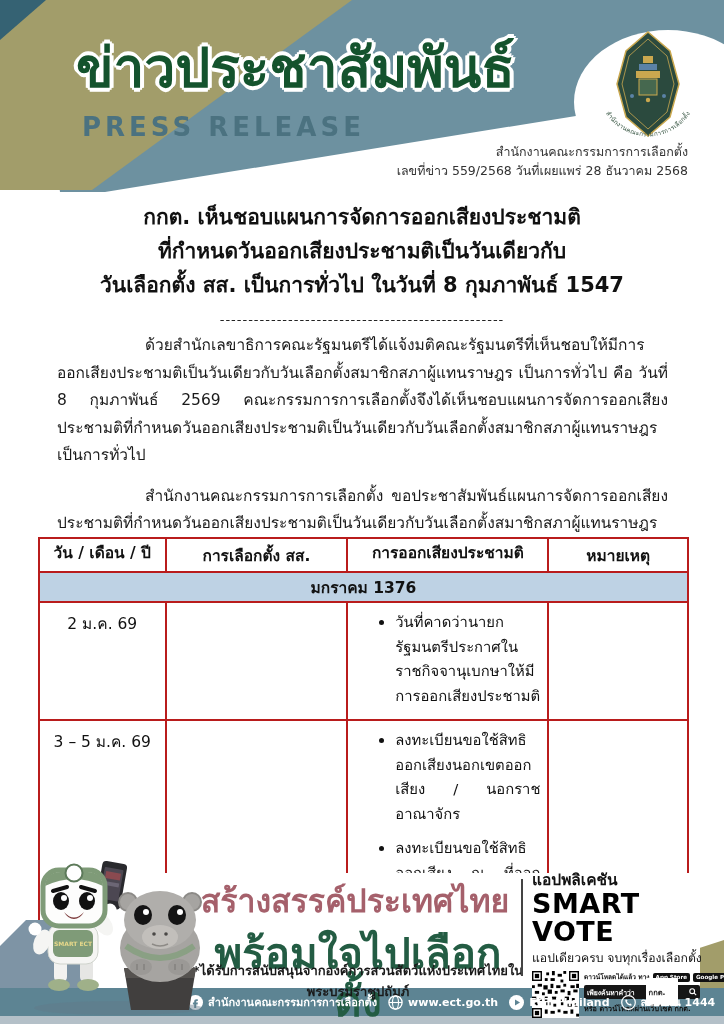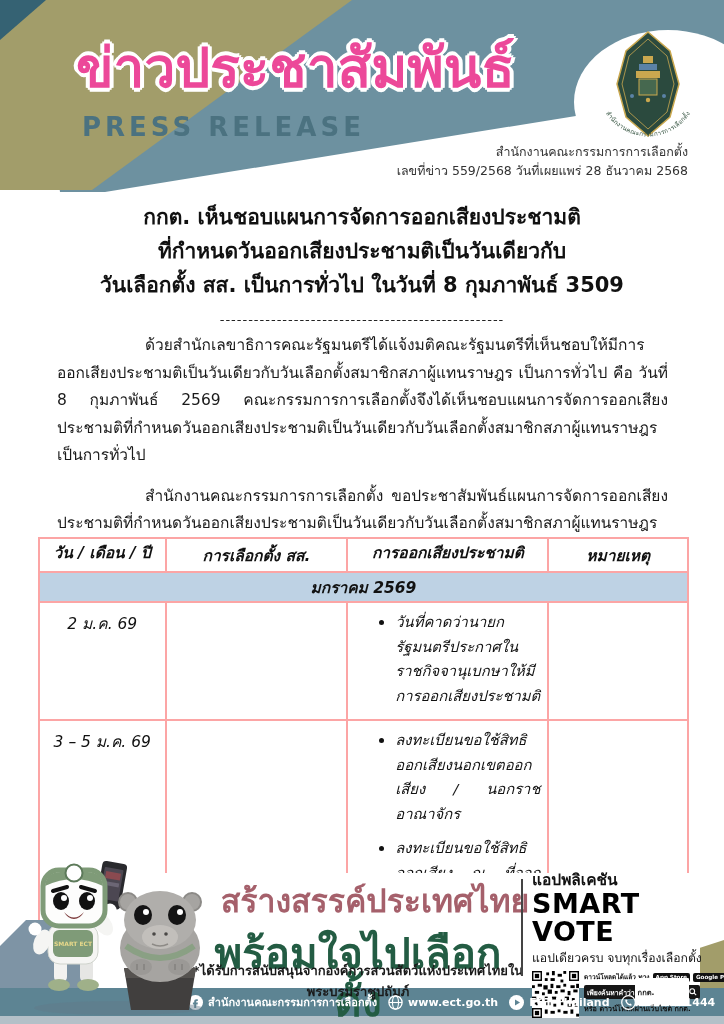--- a/index.html
+++ b/index.html
@@ -3,70 +3,70 @@
 <meta charset="utf-8">
 <style>
   html,body{margin:0;padding:0;background:#888;}
   .page{
     position:relative;width:724px;height:1024px;margin:0 auto;background:#ffffff;
     overflow:hidden;font-family:"DejaVu Sans","Liberation Sans",sans-serif;color:#1a1a1a;
   }
   
   .hdr-svg{position:absolute;left:0;top:0;}
   .hdr-title{
-    position:absolute;left:76px;top:38px;font-size:55px;font-weight:800;color:#ec4899;line-height:1.1;
+    position:absolute;left:76px;top:38px;font-size:55px;font-weight:800;color:#14532d;line-height:1.1;
     text-shadow:-3px 0 0 #fff,3px 0 0 #fff,0 -3px 0 #fff,0 3px 0 #fff,
       -2px -2px 0 #fff,2px -2px 0 #fff,-2px 2px 0 #fff,2px 2px 0 #fff,
       -4px 0 0 #fff,4px 0 0 #fff,0 4px 0 #fff,0 -4px 0 #fff;
   }
   .hdr-sub{position:absolute;left:82px;top:112px;font-size:26px;font-weight:600;letter-spacing:4px;color:#4b7280;}
   .hdr-org{position:absolute;right:36px;top:142px;font-size:12.5px;color:#333;text-align:right;line-height:19px;}
   .hdr-meta{position:absolute;right:36px;top:161px;font-size:12.5px;color:#333;text-align:center;}
   
   .rel-title{position:absolute;left:40px;right:40px;top:200px;text-align:center;font-size:21px;font-weight:700;line-height:34px;color:#111;}
   .divider{position:absolute;left:0;right:0;top:312px;text-align:center;font-size:13px;letter-spacing:1px;color:#222;}
   .paras{position:absolute;left:57px;right:56px;top:332px;}
   .paras p{margin:0 0 13px 0;font-size:15.5px;line-height:27.5px;text-align:justify;text-indent:88px;}
   
   table.sched{
     position:absolute;left:38px;top:537px;width:651px;border-collapse:collapse;z-index:1;
     font-size:15.5px;color:#111;
   }
-  table.sched th,table.sched td{border:2px solid #fca5a5;font-style:italic;}
+  table.sched th,table.sched td{border:2px solid #b91c1c;}
   table.sched th{font-weight:700;text-align:center;height:30px;padding:1px 2px;background:#fff;}
   .section-row td{background:#bed2e4;text-align:center;font-weight:700;height:26px;}
   .c-date{width:19.5%;text-align:center;vertical-align:top;padding-top:8px;}
   .c-elec{width:28%;}
   .c-ref{width:31%;vertical-align:top;}
   .c-note{width:21.5%;}
   .r1 td{height:96px;}
   .r2 td{height:172px;}
   .c-ref ul{margin:6px 0 0 0;padding:0 6px 0 24px;}
   .c-ref li{font-size:14.8px;line-height:24.5px;text-align:justify;margin-bottom:10px;margin-left:22px;}
   
   .band{position:absolute;left:0;top:920px;width:116px;height:96px;background:#7e94a5;
     clip-path:polygon(0 26px,26px 0,100% 0,100% 100%,0 100%);z-index:2;}
   .card{position:absolute;left:88px;top:873px;width:612px;height:115px;background:#fff;z-index:3;}
   .mascots{position:absolute;left:22px;top:856px;width:192px;height:162px;z-index:6;}
-  .slogan1{position:absolute;left:216px;top:875px;width:318px;text-align:center;font-size:32px;font-weight:700;color:#a5606b;z-index:4;}
+  .slogan1{position:absolute;left:196px;top:875px;width:318px;text-align:center;font-size:32px;font-weight:700;color:#a5606b;z-index:4;}
   .slogan2{position:absolute;left:196px;top:906px;width:324px;text-align:center;font-size:42px;font-weight:800;color:#235c43;z-index:4;line-height:1.15;margin-top:24px;}
   .footnote{position:absolute;left:192px;top:960px;width:332px;text-align:center;font-size:13px;font-weight:700;color:#1a1a1a;z-index:4;}
   .vline{position:absolute;left:521px;top:879px;width:2px;height:97px;background:#444;z-index:4;}
   .panel{position:absolute;left:532px;top:871px;width:168px;z-index:4;}
   .app-label{font-size:15.5px;font-weight:700;color:#111;line-height:1.2;}
   .app-name{font-size:27px;font-weight:900;color:#000;letter-spacing:0.5px;line-height:1.05;}
   .app-tag{font-size:12.2px;color:#111;white-space:nowrap;margin-top:2px;}
   .qr-row{display:flex;gap:5px;margin-top:4px;}
   .qr{width:47px;height:47px;flex:0 0 47px;}
   .dl-col{width:116px;}
   .dl-line{display:flex;align-items:flex-end;gap:3px;}
   .dl-label{font-size:6.6px;font-weight:700;color:#111;white-space:nowrap;}
   .badge{background:#111;color:#fff;border-radius:2px;font-size:5.6px;font-weight:700;
     padding:2px 3px;white-space:nowrap;line-height:1;}
-  .searchbar{margin-top:3px;height:14px;background:#161616;border-radius:2px;display:flex;align-items:center;padding:0 3px;gap:0;}
+  .searchbar{margin-top:3px;height:14px;background:#161616;border-radius:2px;display:flex;align-items:center;padding:0 3px;gap:11px;}
   .search-label{color:#fff;font-size:6.8px;font-weight:700;white-space:nowrap;}
   .search-box{background:#fff;border-radius:1px;height:28px;flex:1;display:flex;align-items:center;padding:0 3px;font-size:7.5px;font-weight:700;color:#111;}
   .alt-dl{margin-top:4px;font-size:7.2px;font-weight:700;color:#111;white-space:nowrap;}
   .bar{position:absolute;left:0;top:988px;width:724px;height:28px;background:#5d8493;z-index:3;}
   .wedge{position:absolute;left:490px;top:940px;width:234px;height:76px;background:#a29d6a;
     clip-path:polygon(100% 0,100% 100%,0 100%);z-index:2;}
   .strip{position:absolute;left:0;top:1016px;width:724px;height:8px;background:#b4c0c8;z-index:3;}
   .socials{position:absolute;left:188px;top:988px;height:28px;display:flex;align-items:center;gap:11px;z-index:5;}
   .social-item{display:flex;align-items:center;gap:5px;color:#fff;font-size:11px;font-weight:700;white-space:nowrap;}
 </style>
@@ -98,39 +98,39 @@
     </g>
   </svg>
   <div class="hdr-title">ข่าวประชาสัมพันธ์</div>
   <div class="hdr-sub">PRESS RELEASE</div>
   <div class="hdr-org">สำนักงานคณะกรรมการการเลือกตั้ง</div>
   <div class="hdr-meta">เลขที่ข่าว 559/2568 วันที่เผยแพร่ 28 ธันวาคม 2568</div>
 
   <div class="rel-title">
     <div>กกต. เห็นชอบแผนการจัดการออกเสียงประชามติ</div>
     <div>ที่กำหนดวันออกเสียงประชามติเป็นวันเดียวกับ</div>
-    <div>วันเลือกตั้ง สส. เป็นการทั่วไป ในวันที่ 8 กุมภาพันธ์ 3509</div>
+    <div>วันเลือกตั้ง สส. เป็นการทั่วไป ในวันที่ 8 กุมภาพันธ์ 1547</div>
   </div>
   <div class="divider">--------------------------------------------------</div>
 
   <div class="paras">
     <p>ด้วยสำนักเลขาธิการคณะรัฐมนตรีได้แจ้งมติคณะรัฐมนตรีที่เห็นชอบให้มีการออกเสียงประชามติเป็นวันเดียวกับวันเลือกตั้งสมาชิกสภาผู้แทนราษฎร เป็นการทั่วไป คือ วันที่ 8 กุมภาพันธ์ 2569 คณะกรรมการการเลือกตั้งจึงได้เห็นชอบแผนการจัดการออกเสียงประชามติที่กำหนดวันออกเสียงประชามติเป็นวันเดียวกับวันเลือกตั้งสมาชิกสภาผู้แทนราษฎร เป็นการทั่วไป</p>
     <p>สำนักงานคณะกรรมการการเลือกตั้ง ขอประชาสัมพันธ์แผนการจัดการออกเสียงประชามติที่กำหนดวันออกเสียงประชามติเป็นวันเดียวกับวันเลือกตั้งสมาชิกสภาผู้แทนราษฎร เป็นการทั่วไป ในวันที่ 8 กุมภาพันธ์ 2569 ดังนี้</p>
   </div>
 
   <table class="sched">
     <tbody>
         <tr>
       <th class="c-date">วัน / เดือน / ปี</th>
       <th class="c-elec">การเลือกตั้ง สส.</th>
       <th class="c-ref">การออกเสียงประชามติ</th>
       <th class="c-note">หมายเหตุ</th>
     </tr>
     <tr class="section-row">
-      <td colspan="4">มกราคม 2569</td>
+      <td colspan="4">มกราคม 1376</td>
     </tr>
     <tr class="r1">
       <td class="c-date">2 ม.ค. 69</td>
       <td class="c-elec"></td>
       <td class="c-ref">
         <ul>
           <li>วันที่คาดว่านายกรัฐมนตรีประกาศในราชกิจจานุเบกษาให้มีการออกเสียงประชามติ</li>
         </ul>
       </td>
       <td class="c-note"></td>

